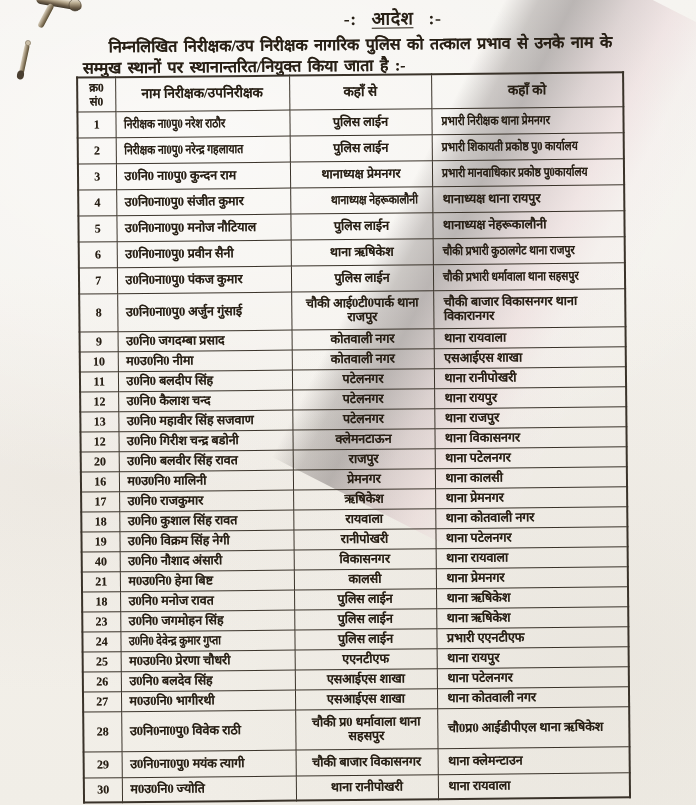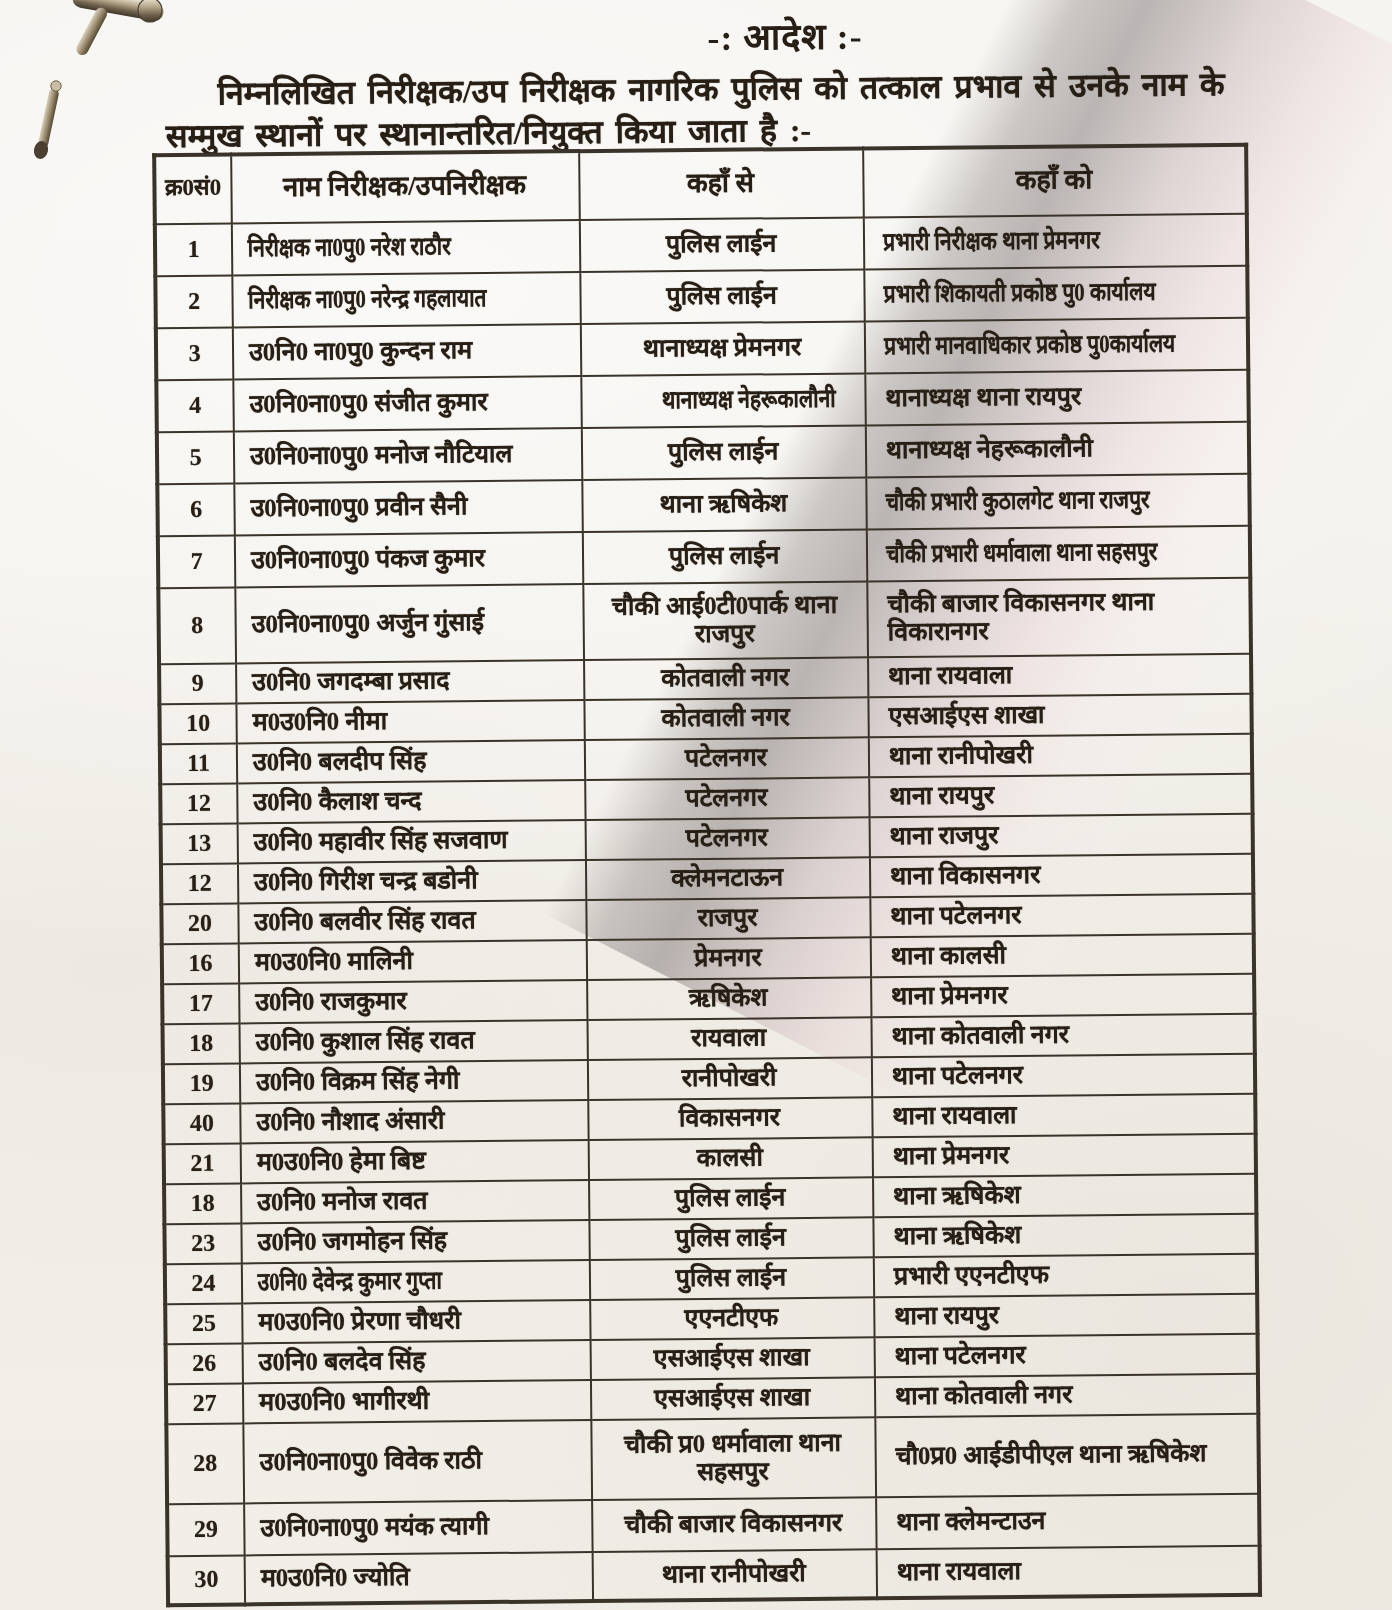--- a/index.html
+++ b/index.html
@@ -44,21 +44,21 @@
     transform:rotate(-0.55deg);
     transform-origin:350px 380px;
   }
   .title{
     position:absolute;left:0;top:6px;width:100%;
     padding-left:96px;
     text-align:center;
     font-size:18px;font-weight:700;
     letter-spacing:.5px;word-spacing:3px;
   }
-  .title .u{text-underline-offset:3px;margin:0 5px;}
+  .title .u{text-decoration:underline;text-underline-offset:3px;margin:0 15px;}
   .intro{
     position:absolute;
     font-size:16px;font-weight:600;
     word-spacing:2.5px;white-space:nowrap;
     text-shadow:0 0 .5px rgba(45,35,22,.55);
   }
   .intro.l1{left:112px;top:33px;}
   .intro.l2{left:86px;top:54px;}
   table.transfer{
     position:absolute;left:79px;top:74px;
@@ -74,21 +74,21 @@
   table.transfer{border:2.2px solid var(--border);}
   th .c, td .c{
     display:flex;align-items:center;
     overflow:hidden;
     font-size:12.5px;font-weight:600;
     line-height:1.1;
     white-space:nowrap;
     text-shadow:0 0 .5px rgba(45,35,22,.5);
   }
   thead .c{font-weight:700;font-size:13.5px;justify-content:center;height:33px;text-align:center;}
-  thead .c.sno{font-size:11.5px;line-height:1.2;flex-direction:row;}
+  thead .c.sno{font-size:11.5px;line-height:1.2;flex-direction:column;}
   td.sno .c{justify-content:center;font-size:12px;}
   td.name .c{justify-content:flex-start;padding-left:4px;}
   td.from .c{justify-content:center;text-align:center;}
   td.to .c{justify-content:flex-start;padding-left:6px;}
   .r-a .c{height:25px;} .r-b .c{height:37px;} .r-c .c{height:19px;}
   .r-d .c{height:39px;} .r-e .c{height:25px;} .r-f .c{height:23px;}
   .c.wrap{white-space:normal;}
   .c.fit{transform:scaleX(.84);transform-origin:left center;width:119%;}
   td.from .c.fit{transform-origin:center center;}
 </style>

